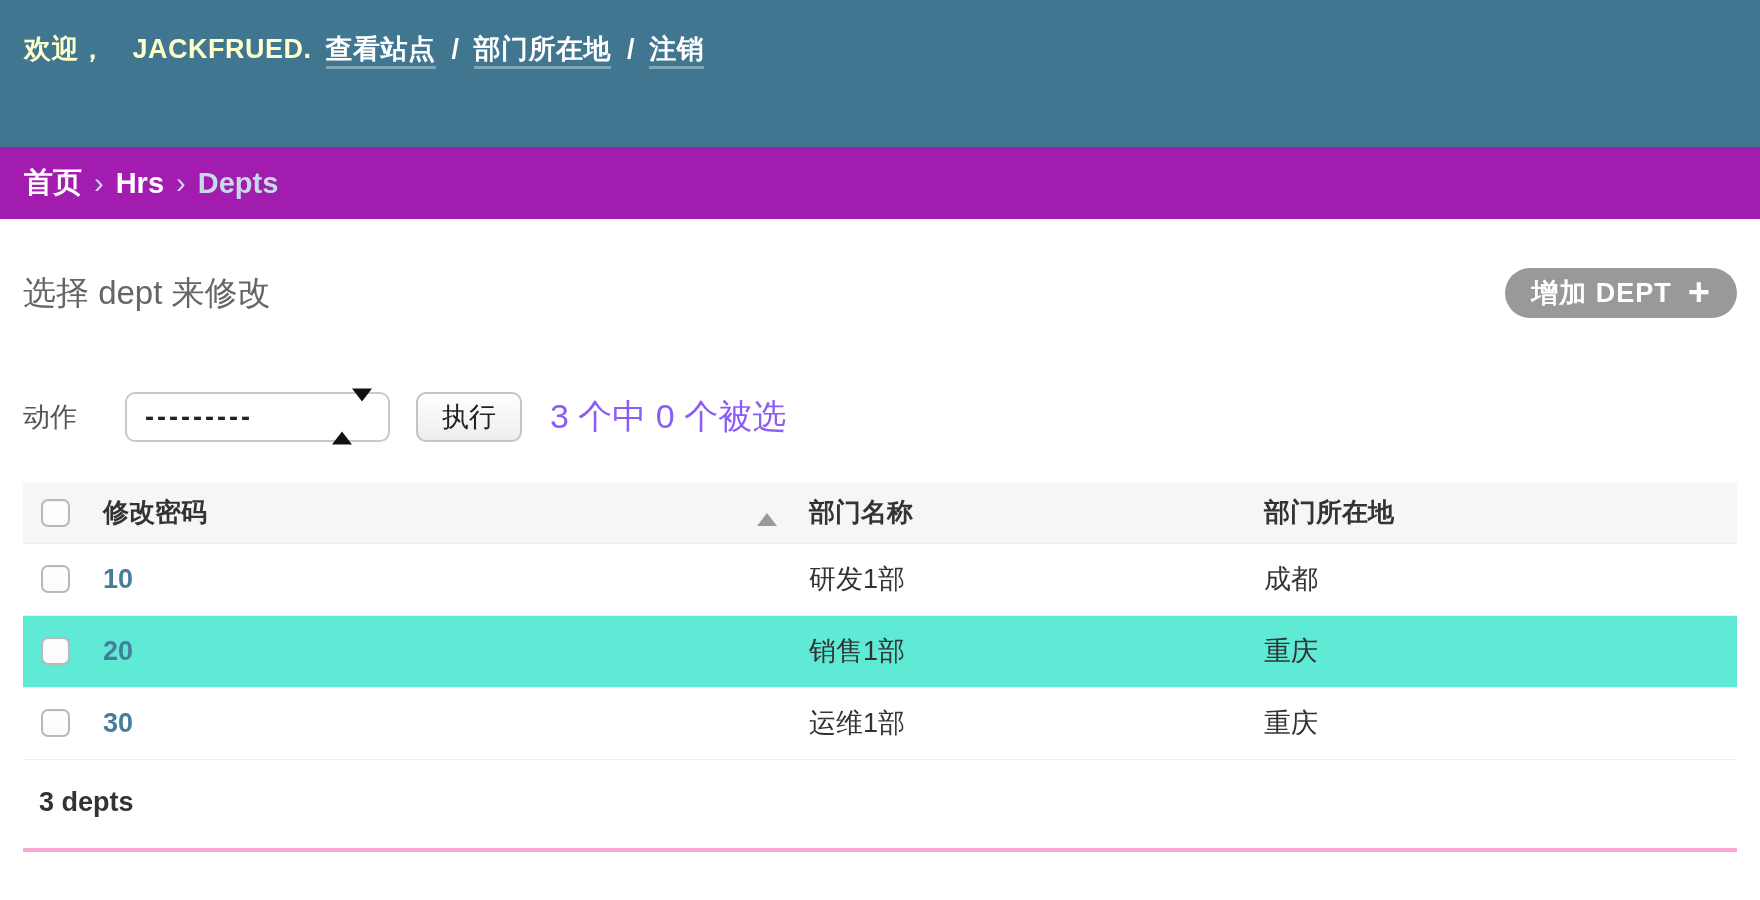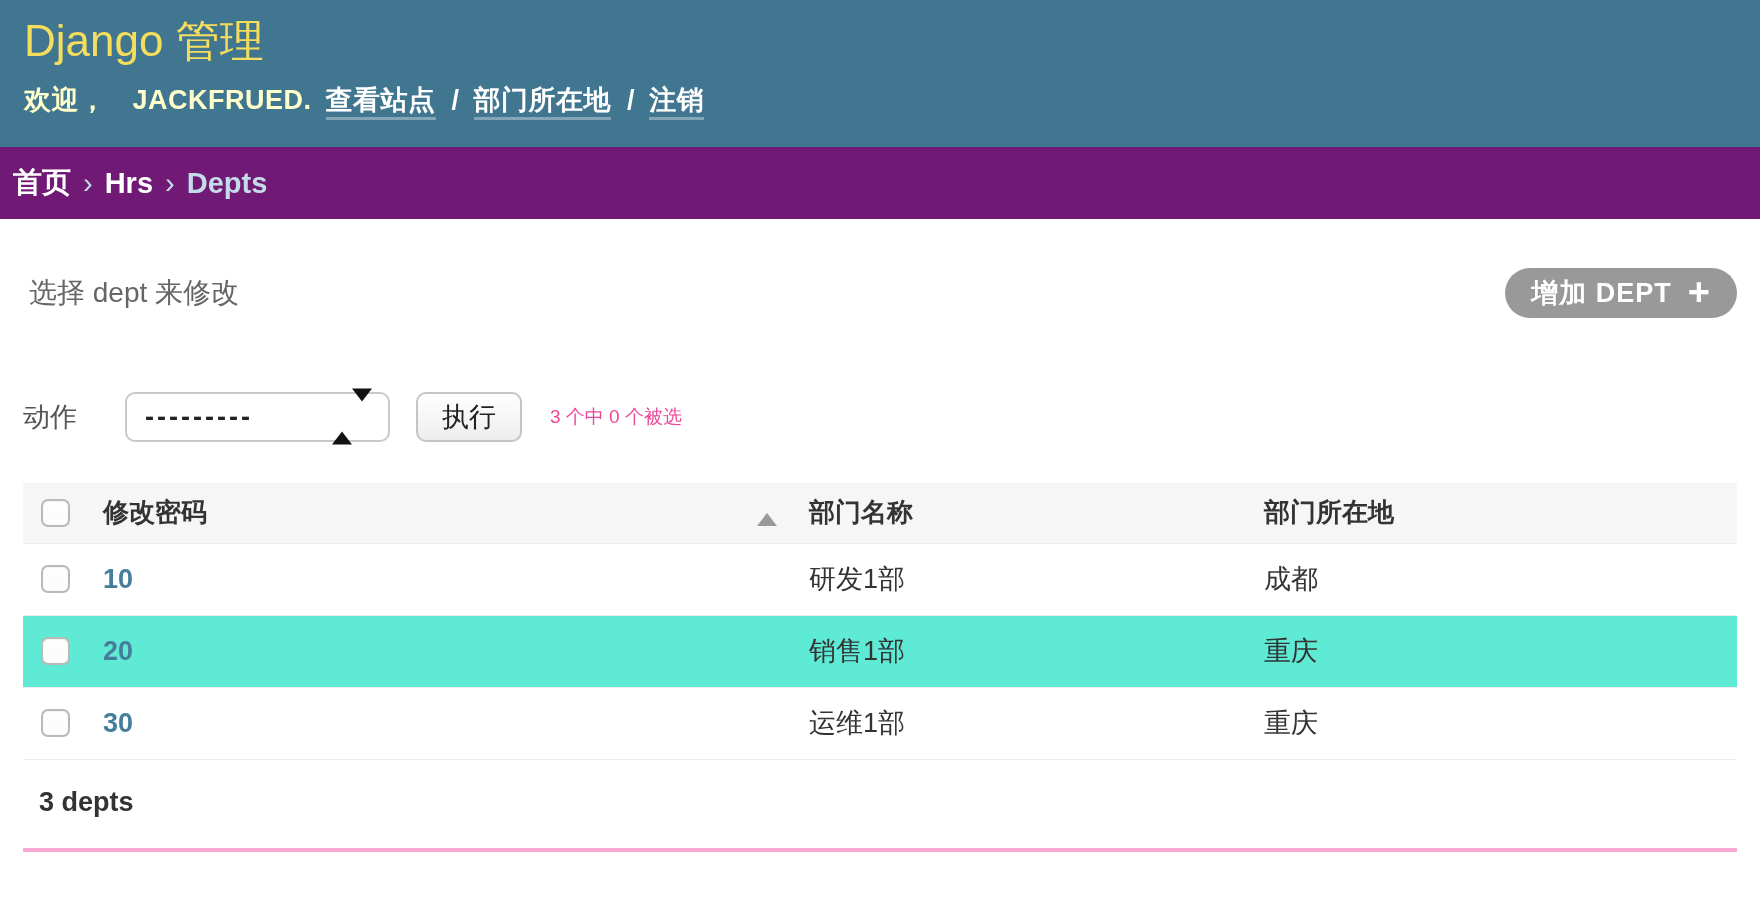--- a/index.html
+++ b/index.html
@@ -38,45 +38,45 @@
     text-decoration: none;
     border-bottom: 3px solid rgba(255,255,255,0.35);
     padding-bottom: 2px;
     margin-left: 6px;
   }
   .user-tools .slash { color: #ffffff; margin-left: 8px; }
 
   
   .breadcrumbs {
     height: 72px;
-    background: #701a75;
+    background: #a21caf;
     display: flex;
     align-items: center;
-    padding: 0 13px;
+    padding: 0 24px;
     font-size: 29px;
     font-weight: 700;
     color: #c4dce8;
   }
   .breadcrumbs a { color: #ffffff; text-decoration: none; }
   .breadcrumbs .sep { margin: 0 12px; font-weight: 400; }
   .breadcrumbs .current { color: #c4dce8; }
 
   
   #content { padding: 0 23px; }
 
   .content-head {
     margin-top: 48px;
     display: flex;
     justify-content: space-between;
     align-items: center;
     height: 52px;
   }
   h1.page-title {
-    margin: 6px;
-    font-size: 28px;
+    margin: 0;
+    font-size: 33px;
     font-weight: 400;
     color: #666;
   }
   .add-button {
     display: inline-flex;
     align-items: center;
     gap: 16px;
     height: 50px;
     padding: 0 26px;
     background: #999999;
@@ -147,22 +147,22 @@
     border: 2px solid #c4c4c4;
     border-radius: 10px;
     background: linear-gradient(#ffffff, #ededed);
     font-size: 27px;
     color: #222;
     cursor: pointer;
     font-family: inherit;
   }
   .selection-note {
     margin-left: 28px;
-    font-size: 19px;
-    color: #ec4899;
+    font-size: 34px;
+    color: #8b5cf6;
   }
 
   
   table.result-list {
     margin-top: 40px;
     width: 100%;
     border-collapse: collapse;
     border-bottom: 1px solid #eee;
   }
   .result-list th {
@@ -218,21 +218,20 @@
     border-bottom: 4px solid #f9a8d4;
     font-size: 27px;
     font-weight: 700;
     color: #333;
   }
 </style>
 </head>
 <body>
 
 <div id="header">
-  <h1 class="branding">Django 管理</h1>
   <div class="user-tools">
     <span>欢迎，</span>
     <span class="username">JACKFRUED.</span>
     <a href="#">查看站点</a>
     <span class="slash">/</span>
     <a href="#">部门所在地</a>
     <span class="slash">/</span>
     <a href="#">注销</a>
   </div>
 </div>

